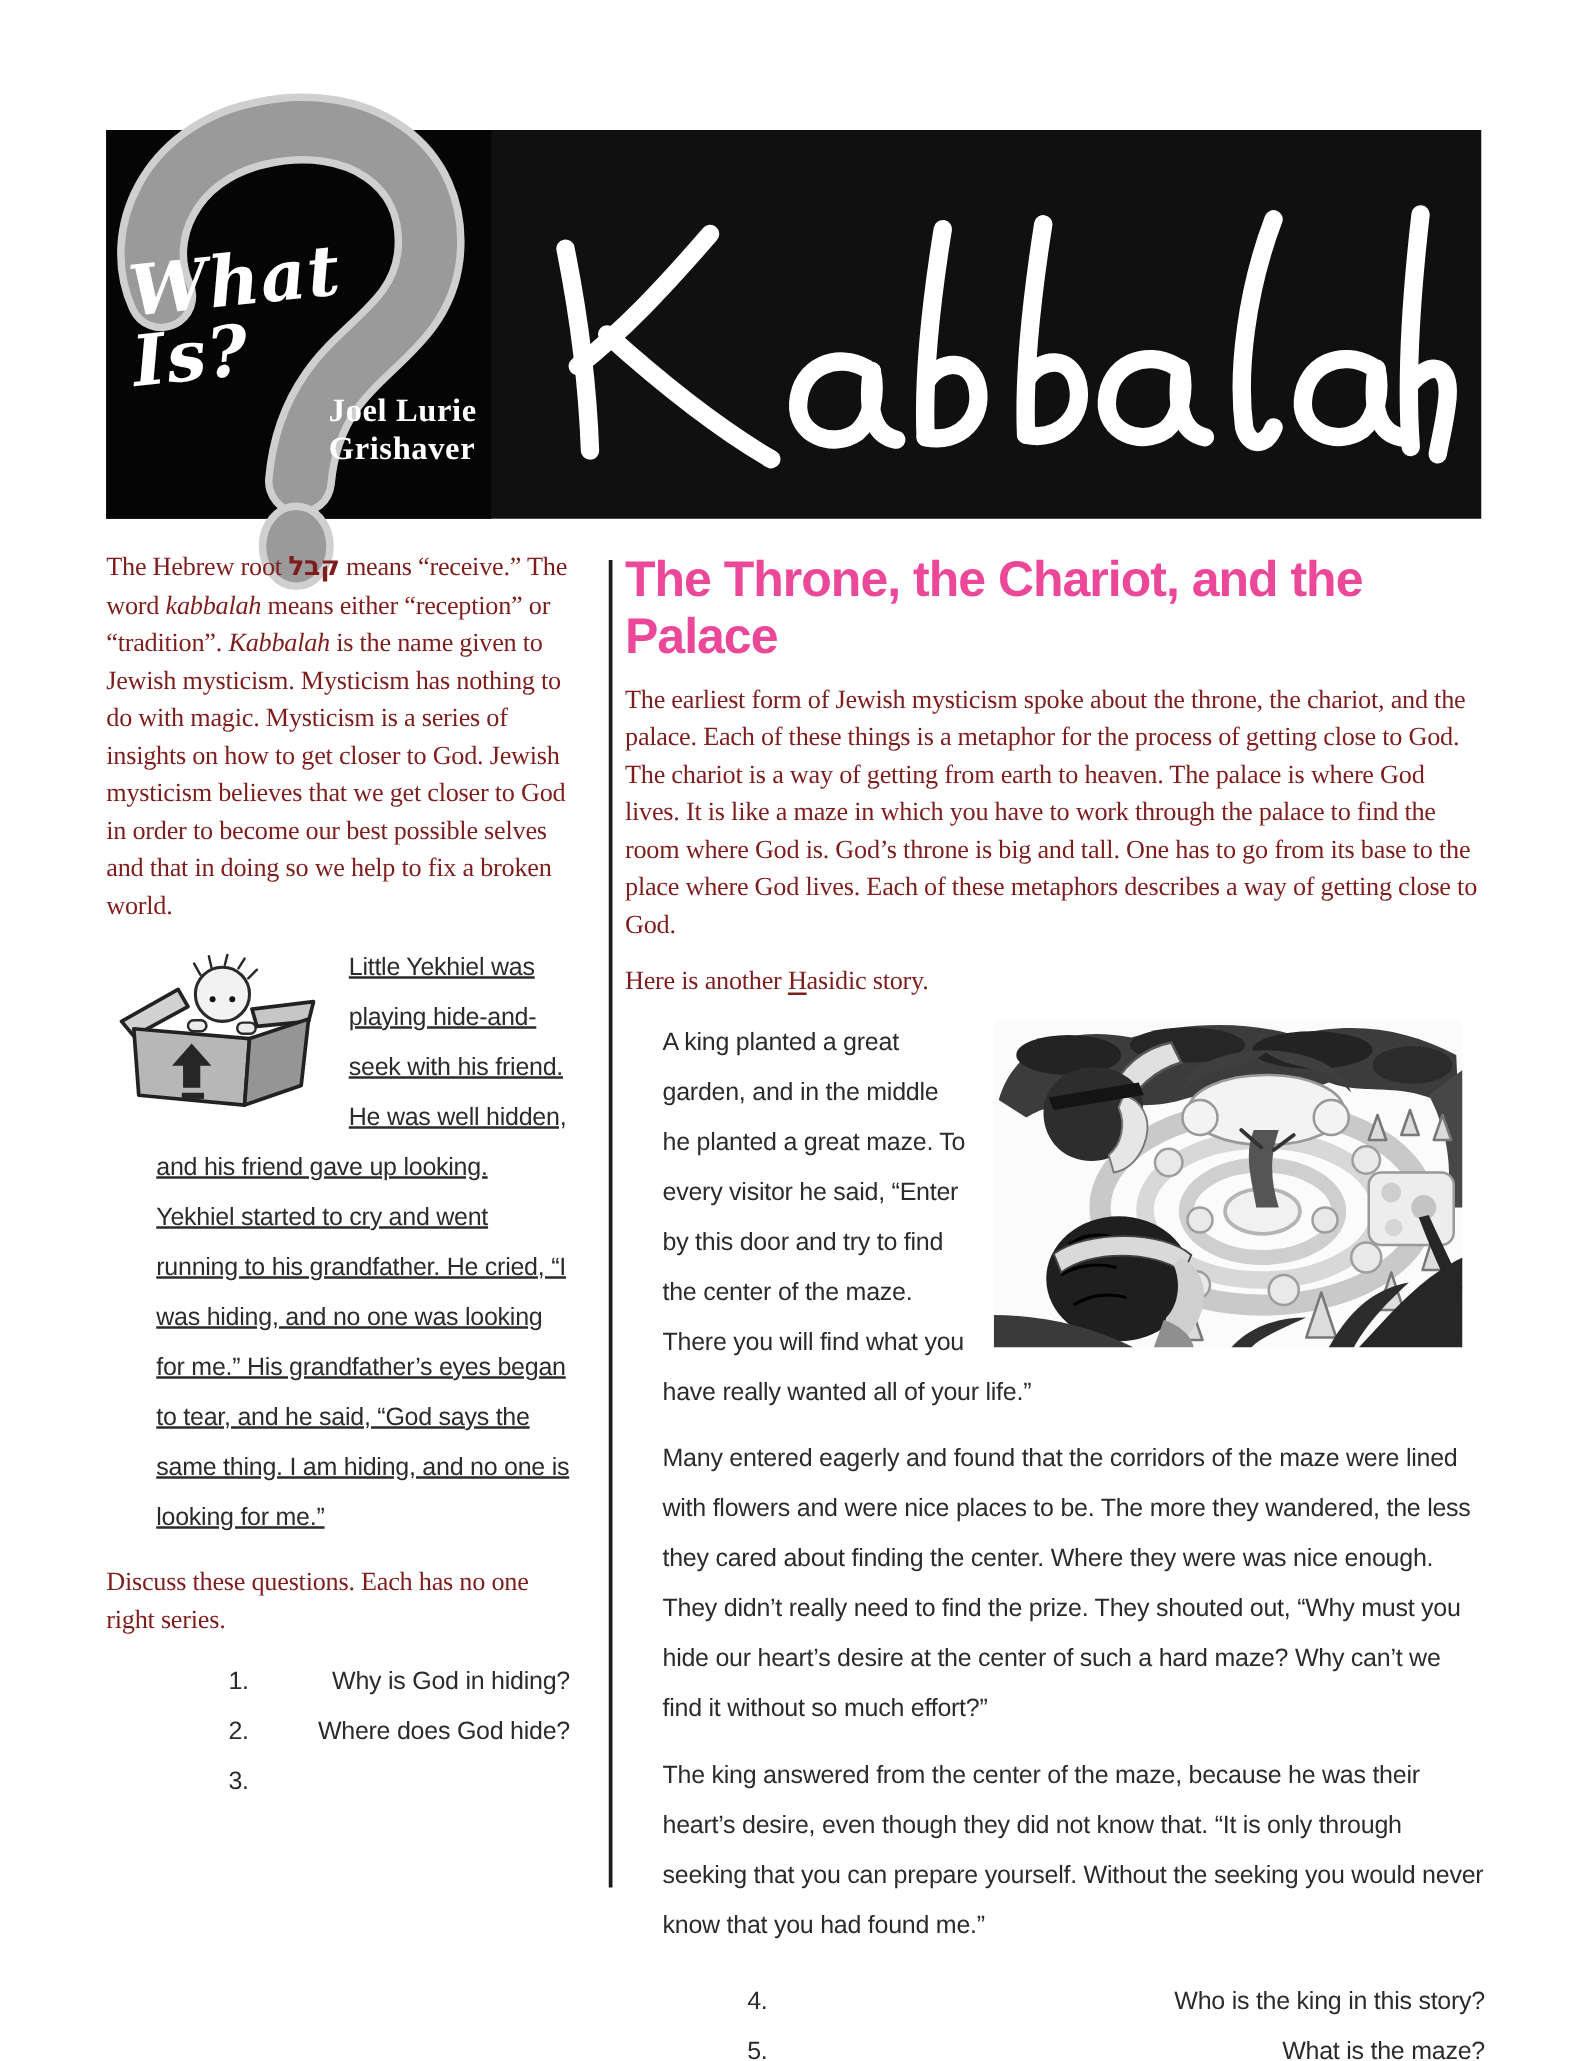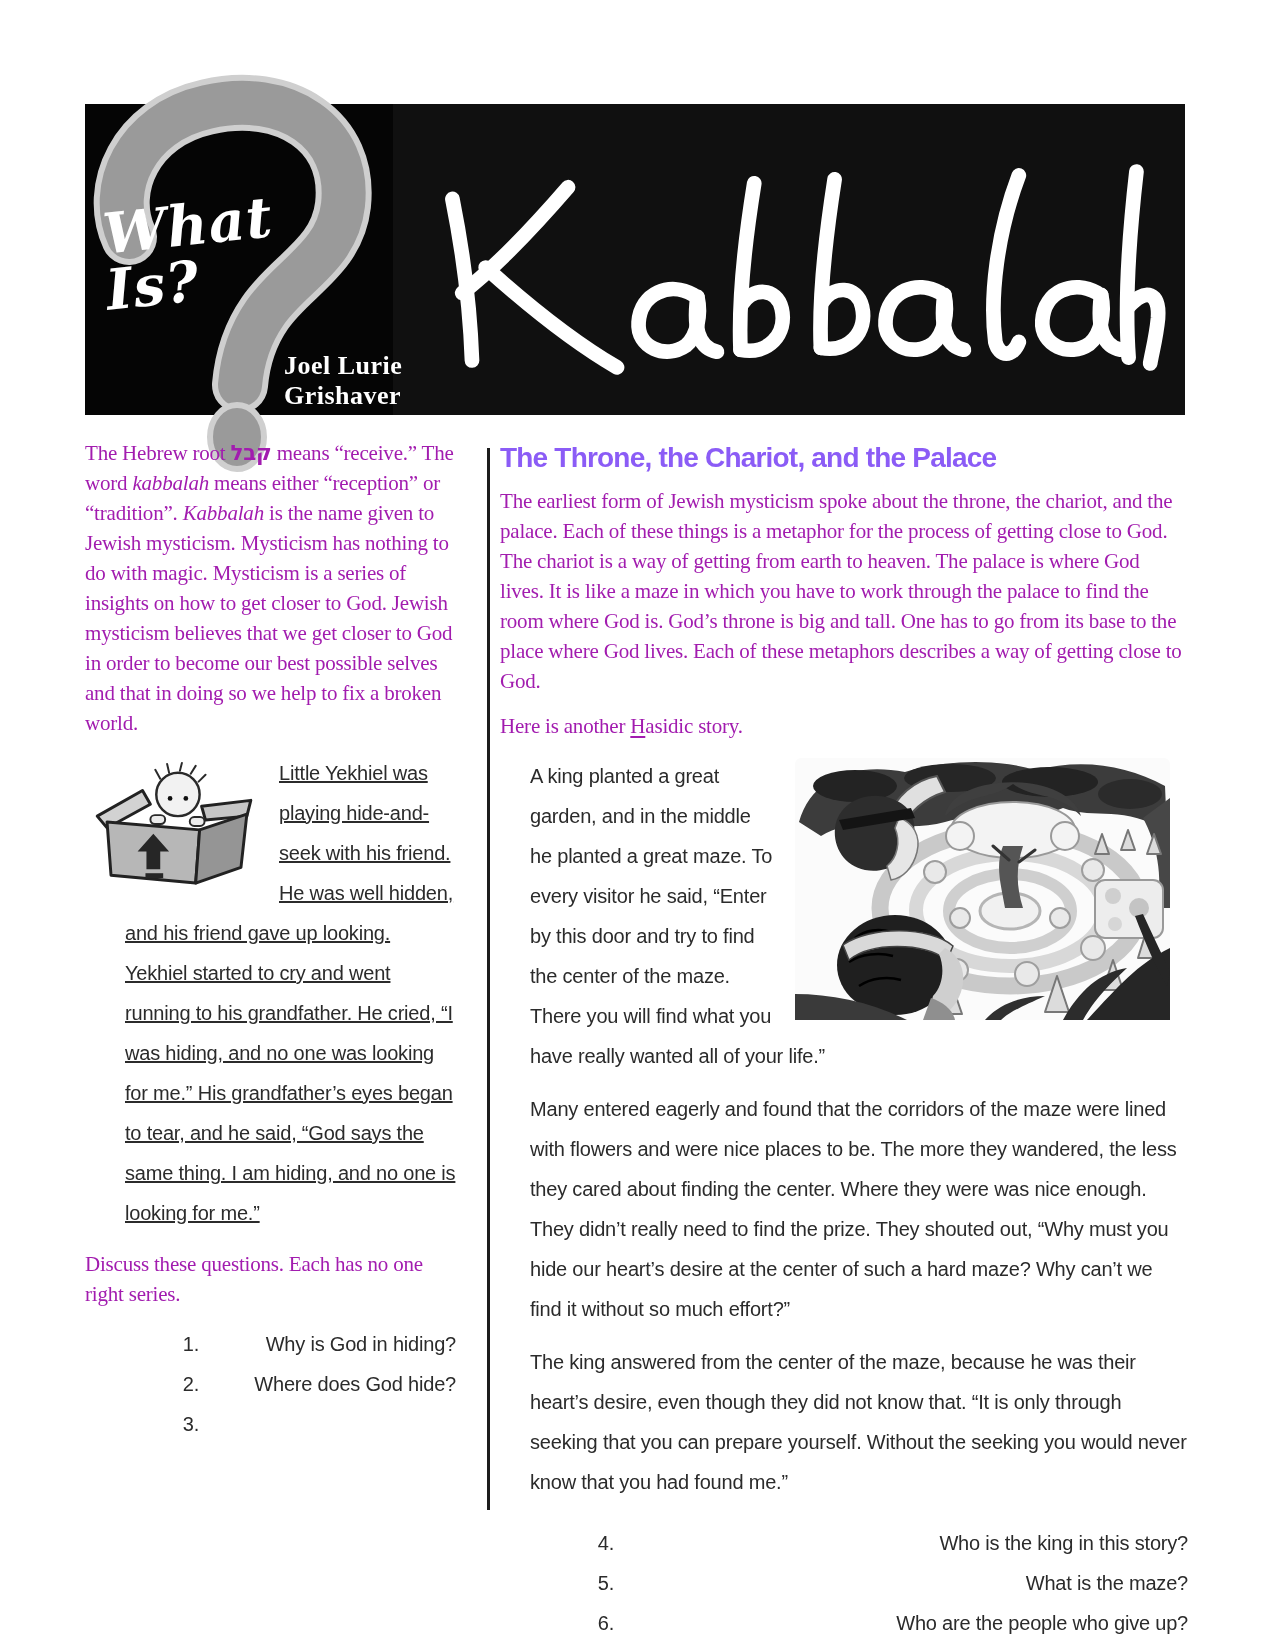--- a/index.html
+++ b/index.html
@@ -17,44 +17,44 @@
 
   .whatis {
     position:absolute; color:#ffffff; z-index:3;
     font-family:"DejaVu Serif", serif; font-style:italic; font-weight:bold;
     transform:rotate(-6deg); letter-spacing:1px;
   }
   .whatis.w1 { left:103px; top:192px; font-size:56px; }
   .whatis.w2 { left:106px; top:252px; font-size:56px; }
 
   .author {
-    position:absolute; left:284px; top:314px; z-index:3;
+    position:absolute; left:263px; top:314px; z-index:3;
     color:#ffffff; font-family:"Liberation Serif", serif;
-    font-weight:bold; font-size:26px; line-height:30px; letter-spacing:0.5px;margin-top:37px;
+    font-weight:bold; font-size:26px; line-height:30px; letter-spacing:0.5px;
   }
 
   .kabbalah { position:absolute; left:423px; top:150px; width:735px; height:235px; z-index:2; overflow:visible; }
 
   
   .divider { position:absolute; left:487px; top:448px; width:3px; height:1062px; background:#1c1c1c; }
 
   .col-left  { position:absolute; left:85px;  top:438px; width:371px; }
   .col-right { position:absolute; left:500px; top:438px; width:688px; }
 
   .serif {
     font-family:"Liberation Serif", serif; font-size:21px; line-height:30px;
-    color:#a21caf; letter-spacing:-0.2px; margin:0 0 15px 0;
+    color:#7f1d1d; letter-spacing:-0.2px; margin:0 0 15px 0;
   }
   .sans {
     font-family:"Liberation Sans", sans-serif; font-size:20px; line-height:40px;
     color:#2b2b2b; letter-spacing:-0.2px;
   }
   h2 {
-    font-family:"Liberation Sans", sans-serif; font-weight:bold; color:#8b5cf6;
-    font-size:28px; letter-spacing:-0.8px; margin:4px 0 12px 0;
+    font-family:"Liberation Sans", sans-serif; font-weight:bold; color:#ec4899;
+    font-size:40px; letter-spacing:-0.8px; margin:4px 0 12px 0;
   }
   .ital { font-style:italic; }
   .u { text-decoration:underline; text-underline-offset:3px; }
   .hebrew { font-family:"DejaVu Sans", sans-serif; font-weight:bold; font-size:1.02em; }
 
   
   .story1 { margin:6px 0 16px 40px;text-decoration:underline; }
   .story1::after { content:""; display:block; clear:both; }
   .box-illo { float:left; width:168px; height:128px; margin:6px 20px 2px -34px; overflow:visible; }
 

